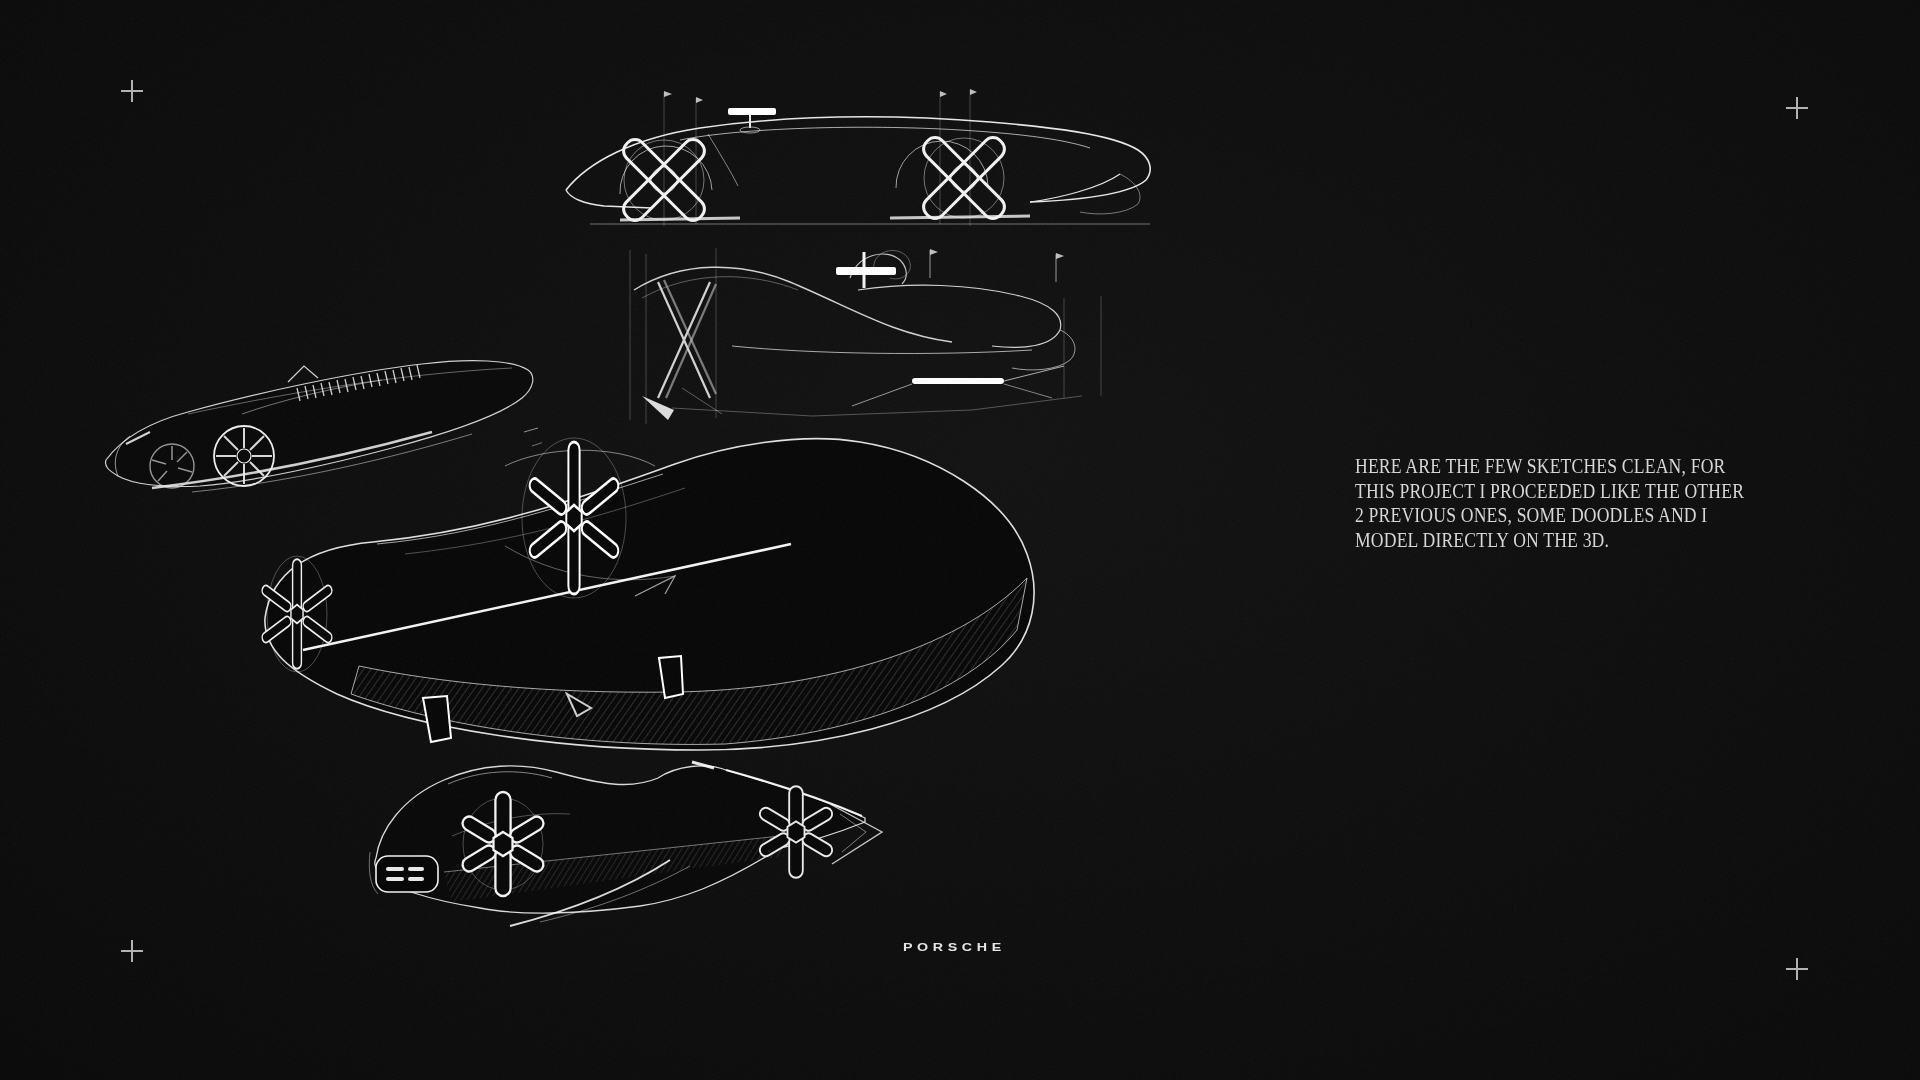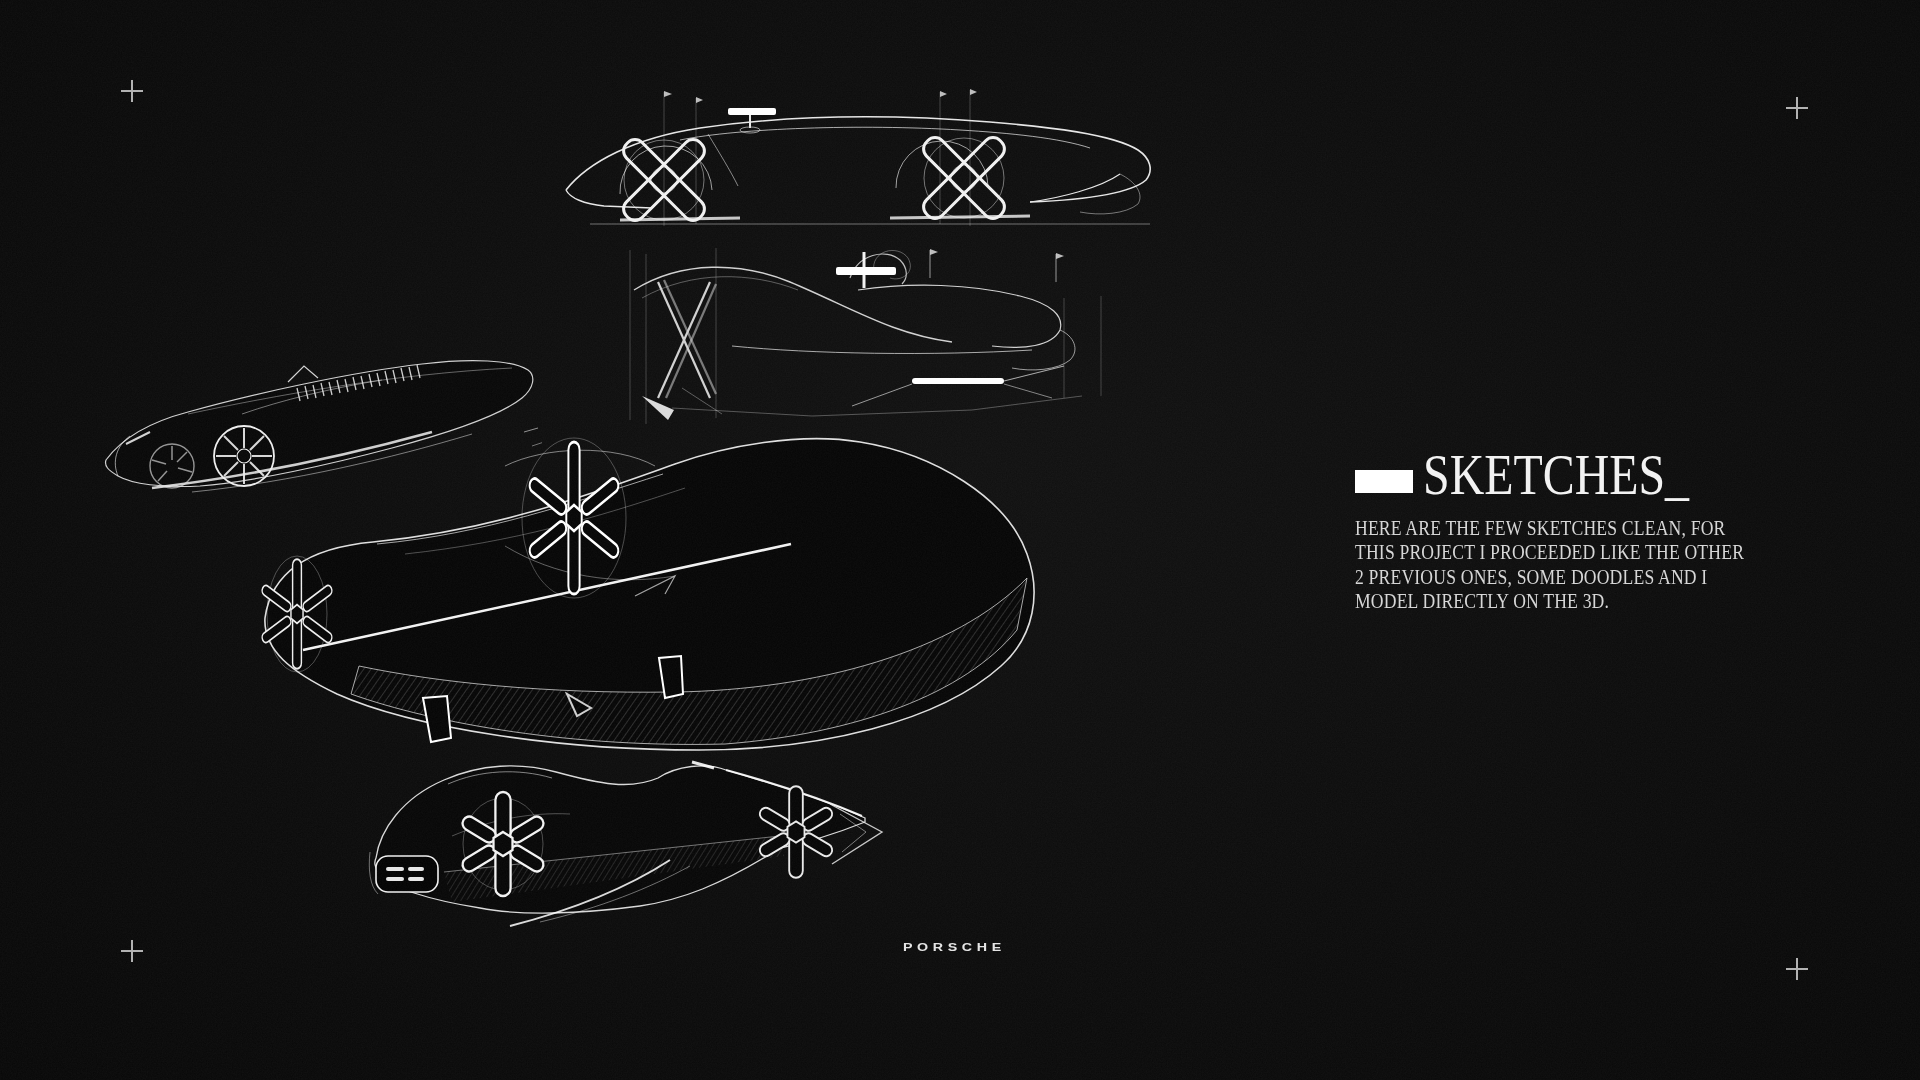--- a/index.html
+++ b/index.html
@@ -250,24 +250,20 @@
           <rect x="48" y="127" width="16" height="4" rx="2"></rect>
         <rect x="26" y="137" width="18" height="4" rx="2"></rect>
           <rect x="48" y="137" width="16" height="4" rx="2"></rect>
       </g>
     </g>
     <use href="#aw5" transform="translate(143,104) scale(0.95,1)" fill="#050505" stroke="#f2f2f2" stroke-width="2.4"></use>
     <use href="#aw5" transform="translate(436,92) scale(0.85,0.88)" fill="#050505" stroke="#e8e8e8" stroke-width="2.2"></use>
   </svg>
 
   <div class="info">
-    <div class="title-row">
-      <span class="marker"></span>
-      <h1 class="title">SKETCHES_</h1>
-    </div>
     <div class="desc">
       <div>HERE ARE THE FEW SKETCHES CLEAN, FOR</div>
       <div>THIS PROJECT I PROCEEDED LIKE THE OTHER</div>
       <div>2 PREVIOUS ONES, SOME DOODLES AND I</div>
       <div>MODEL DIRECTLY ON THE 3D.</div>
     </div>
   </div>
 
   <div class="brand">PORSCHE</div>
 

